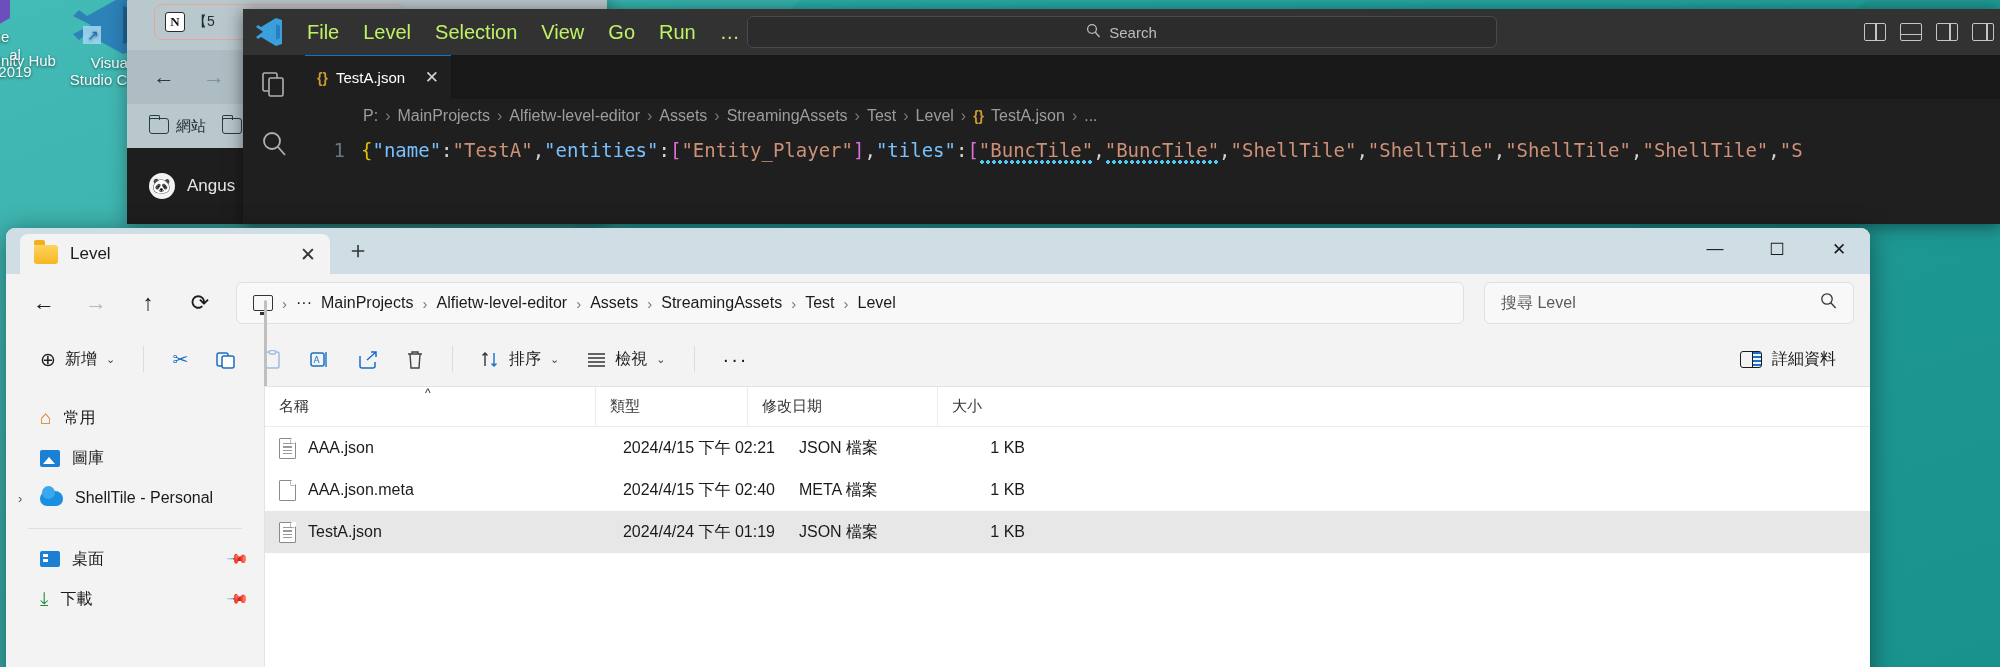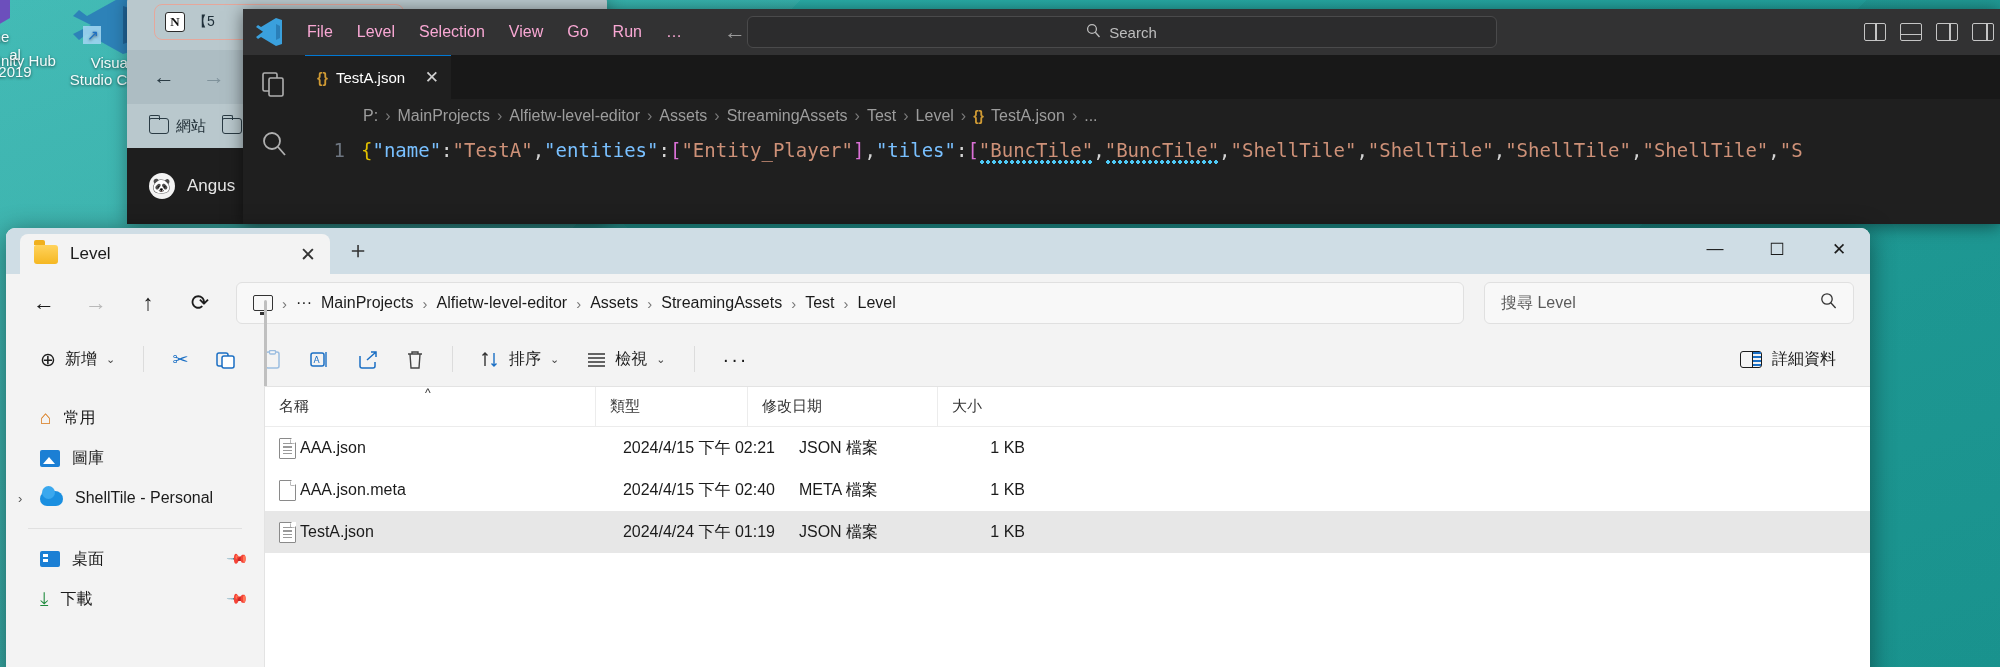--- a/index.html
+++ b/index.html
@@ -66,21 +66,21 @@
     background: #1f1f1f; color: #cccccc;
     box-shadow: 0 2px 16px rgba(0,0,0,.5);
   }
   #vs-titlebar {
     height: 46px; background: #323233; display: flex; align-items: center;
     padding-left: 12px; gap: 0; position: relative;
   }
   .vs-icon-sm { width: 30px; height: 30px; margin-right: 10px; }
   .vs-menu { display: flex; align-items: center; gap: 0; }
   .vs-menu span {
-    padding: 4px 12px; font-size: 16px; color: #f9a8d4; border-radius: 4px; cursor: default;
+    padding: 4px 12px; font-size: 20px; color: #bef264; border-radius: 4px; cursor: default;
   }
   .vs-navbtns { display:flex; align-items:center; gap: 6px; margin-left: 22px; }
   .vs-navbtns span { font-size: 22px; color: #9a9a9a; padding: 2px 8px; }
   #vs-search {
     position: absolute; left: 50%; transform: translateX(-50%);
     width: 750px; height: 32px; background: #2c2c2d; border: 1px solid #4a4a4b;
     border-radius: 6px; display: flex; align-items: center; justify-content: center;
     gap: 8px; color: #bdbdbd; font-size: 15px;
   }
   #vs-layouts { position:absolute; right: 6px; display:flex; gap: 14px; align-items:center; }
@@ -210,21 +210,21 @@
      border-bottom: 1px solid #ececec; position: relative; }
   .col { padding-left: 14px; position: relative; height: 100%; display: flex; align-items: center; }
   .col + .col { border-left: 1px solid #ececec; }
   .col-name { width: 330px; }
   .col-date { width: 190px; }
   .col-type { width: 152px; }
   .col-size { width: 100px; }
   .sort-caret { position: absolute; left: 160px; top: -1px; font-size: 12px; color: #333; }
   .frow { height: 42px; display: flex; align-items: center; font-size: 16px; color: #1b1b1b; }
   .frow.sel { background: #e7e7e7; }
-  .fc { padding-left: 14px; display: flex; align-items: center; gap: 4px; }
+  .fc { padding-left: 14px; display: flex; align-items: center; gap: 12px; }
   .fc-name { width: 330px; }
   .fc-date { width: 190px; justify-content: flex-end; padding-right: 10px; }
   .fc-type { width: 152px; text-align: center; }
   .fc-size { width: 100px; justify-content: flex-end; padding-right: 12px; }
   .doc-ico { width: 17px; height: 21px; border: 1.4px solid #8a8a8a; border-radius: 1px;
      background: #fff; position: relative; flex: none; }
   .doc-ico.lined:after {
     content: ""; position: absolute; left: 3px; top: 4px; right: 3px; height: 12px;
     background: repeating-linear-gradient(#9a9a9a 0 1.2px, transparent 1.2px 3.4px);
   }

